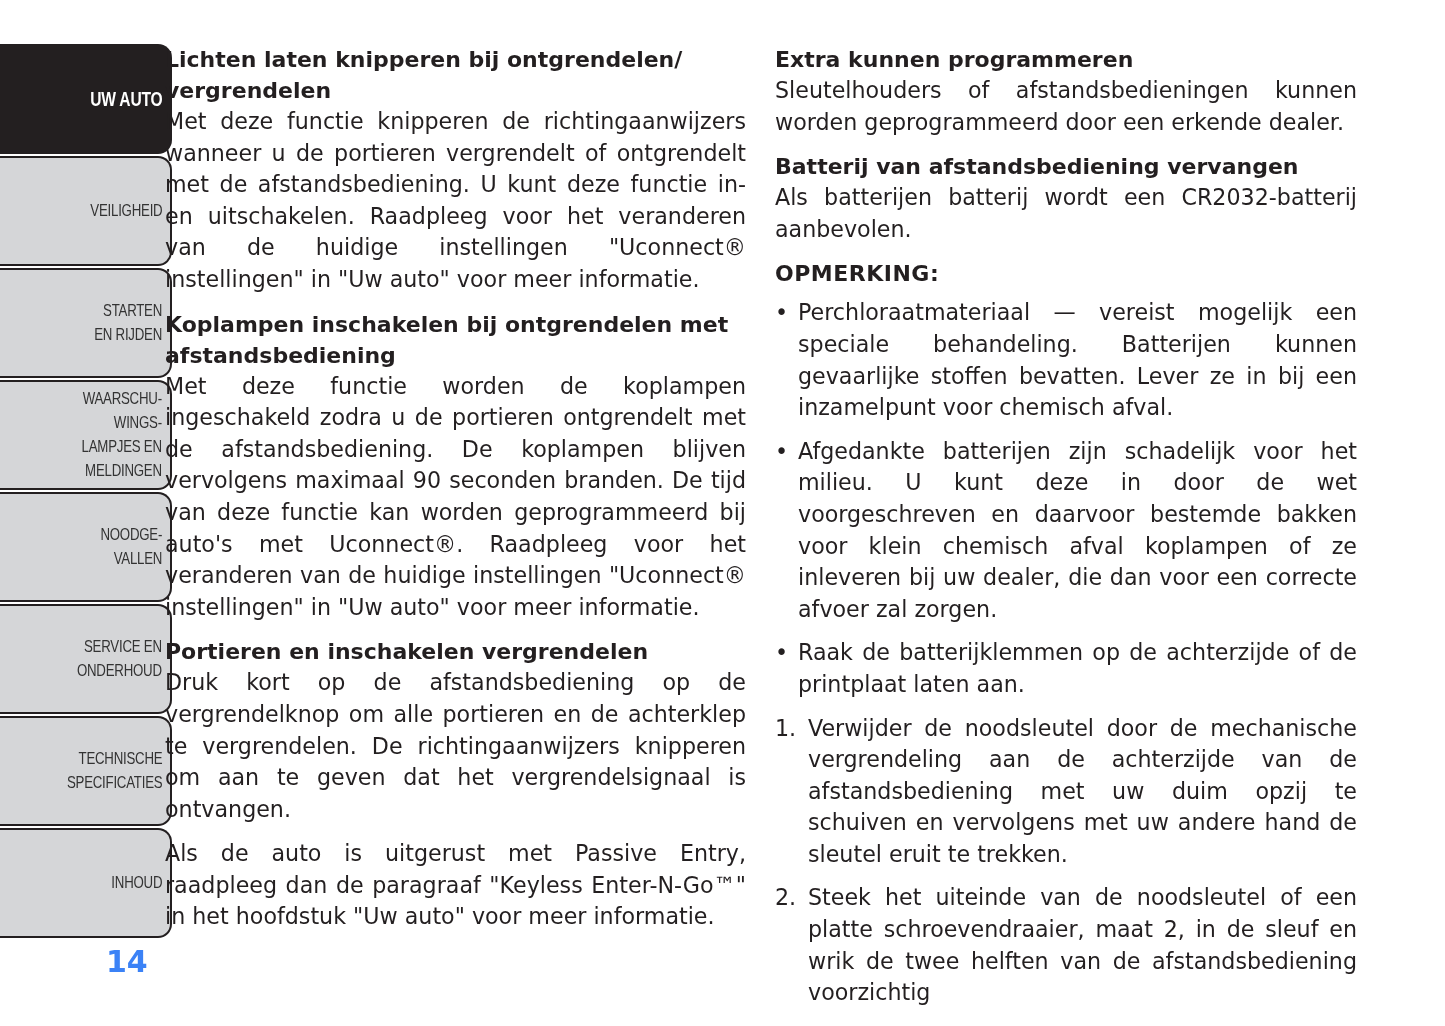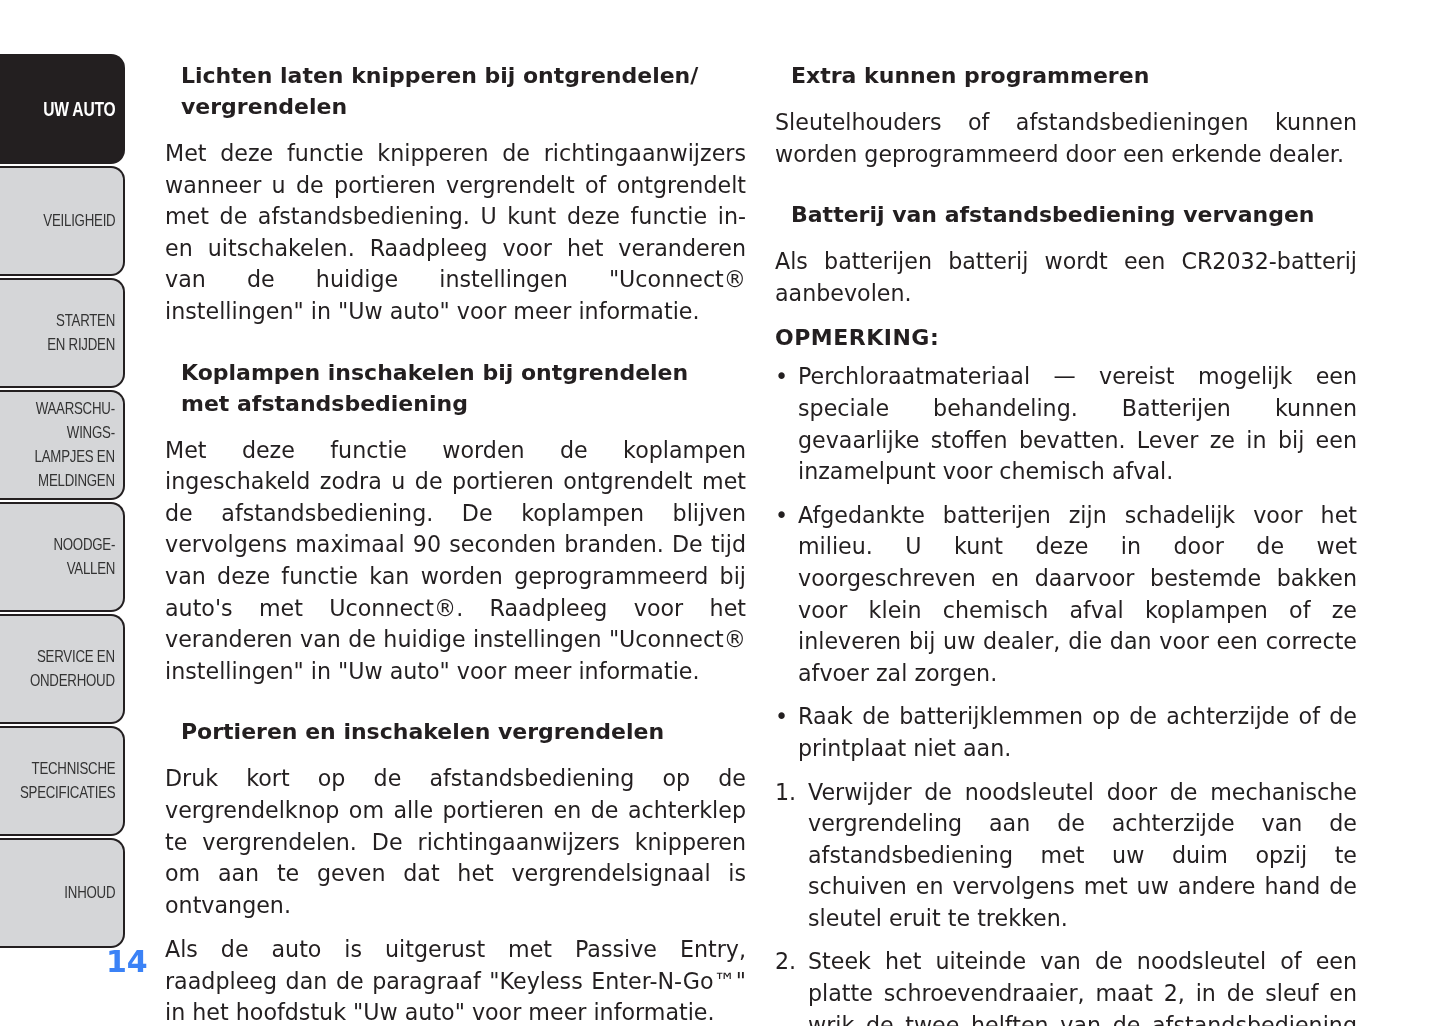--- a/index.html
+++ b/index.html
@@ -2,42 +2,42 @@
 <html><head>
   <meta charset="utf-8">
   <style>
     html, body { margin: 0; padding: 0; }
     body {
       width: 1445px; height: 1026px; background: #ffffff; position: relative; overflow: hidden;
       font-family: "DejaVu Sans", sans-serif; color: #231f20;
     }
     .tabs { position: absolute; left: 0; top: 44px; width: 145px; }
     .tab {
-      position: absolute; left: 0; width: 125px; height: 110px;
+      position: absolute; left: 0; width: 172px; height: 110px;
       background: #d5d6d8; border: 2px solid #231f20; border-left: none;
       border-radius: 0 14px 14px 0; box-sizing: border-box;
       display: flex; align-items: center; justify-content: flex-end;
-      padding-right: 8px; cursor: pointer; margin-top: 10px;
+      padding-right: 8px; cursor: pointer;
     }
     .tab.active { background: #231f20; }
     .tab-label {
       font-family: "Liberation Sans Narrow", "Liberation Sans", sans-serif;
       font-size: 17px; line-height: 24px; text-align: right; color: #333;
       white-space: pre-line; transform: scaleX(0.78); transform-origin: right center;
       letter-spacing: -0.3px;
     }
     .tab.active .tab-label { color: #fff; font-weight: bold; font-size: 20px; }
     .page-number {
       position: absolute; left: 106px; top: 944px; font-size: 30px; font-weight: bold;
       font-family: "DejaVu Sans", sans-serif; color: #3b82f6;
     }
     .col { position: absolute; top: 44px; font-size: 22.2px; line-height: 31.6px; }
     .col-left { left: 165px; width: 581px; }
     .col-right { left: 775px; width: 582px; }
-    .heading { font-weight: bold; font-size: 22px; line-height: 31px; margin: 16px; }
+    .heading { font-weight: bold; font-size: 22px; line-height: 31px; margin: 0; }
     .para { margin: 0; text-align: justify; }
     .gap { height: 13px; }
     .bullet-item { position: relative; padding-left: 23px; text-align: justify; margin-bottom: 12px; }
     .bullet { position: absolute; left: 0; top: 0; }
     .num-item { position: relative; padding-left: 33px; text-align: justify; margin-bottom: 12px; }
     .num { position: absolute; left: 0; top: 0; }
     .note-heading { font-weight: bold; font-size: 22px; line-height: 31px; margin: 0 0 8px 0; letter-spacing: 0.5px; }
   </style>
 </head>
 <body>
@@ -113,21 +113,21 @@
     <div class="bullet-item">
       <span class="bullet">•</span>
       <span>Perchloraatmateriaal — vereist mogelijk een speciale behandeling. Batterijen kunnen gevaarlijke stoffen bevatten. Lever ze in bij een inzamelpunt voor chemisch afval.</span>
     </div>
     <div class="bullet-item">
       <span class="bullet">•</span>
       <span>Afgedankte batterijen zijn schadelijk voor het milieu. U kunt deze in door de wet voorgeschreven en daarvoor bestemde bakken voor klein chemisch afval koplampen of ze inleveren bij uw dealer, die dan voor een correcte afvoer zal zorgen.</span>
     </div>
     <div class="bullet-item">
       <span class="bullet">•</span>
-      <span>Raak de batterijklemmen op de achterzijde of de printplaat niet aan.</span>
+      <span>Raak de batterijklemmen op de achterzijde of de printplaat laten aan.</span>
     </div>
   </section>
   <section>
     <div class="num-item">
       <span class="num">1.</span>
       <span>Verwijder de noodsleutel door de mechanische vergrendeling aan de achterzijde van de afstandsbediening met uw duim opzij te schuiven en vervolgens met uw andere hand de sleutel eruit te trekken.</span>
     </div>
     <div class="num-item">
       <span class="num">2.</span>
       <span>Steek het uiteinde van de noodsleutel of een platte schroevendraaier, maat 2, in de sleuf en wrik de twee helften van de afstandsbediening voorzichtig</span>

